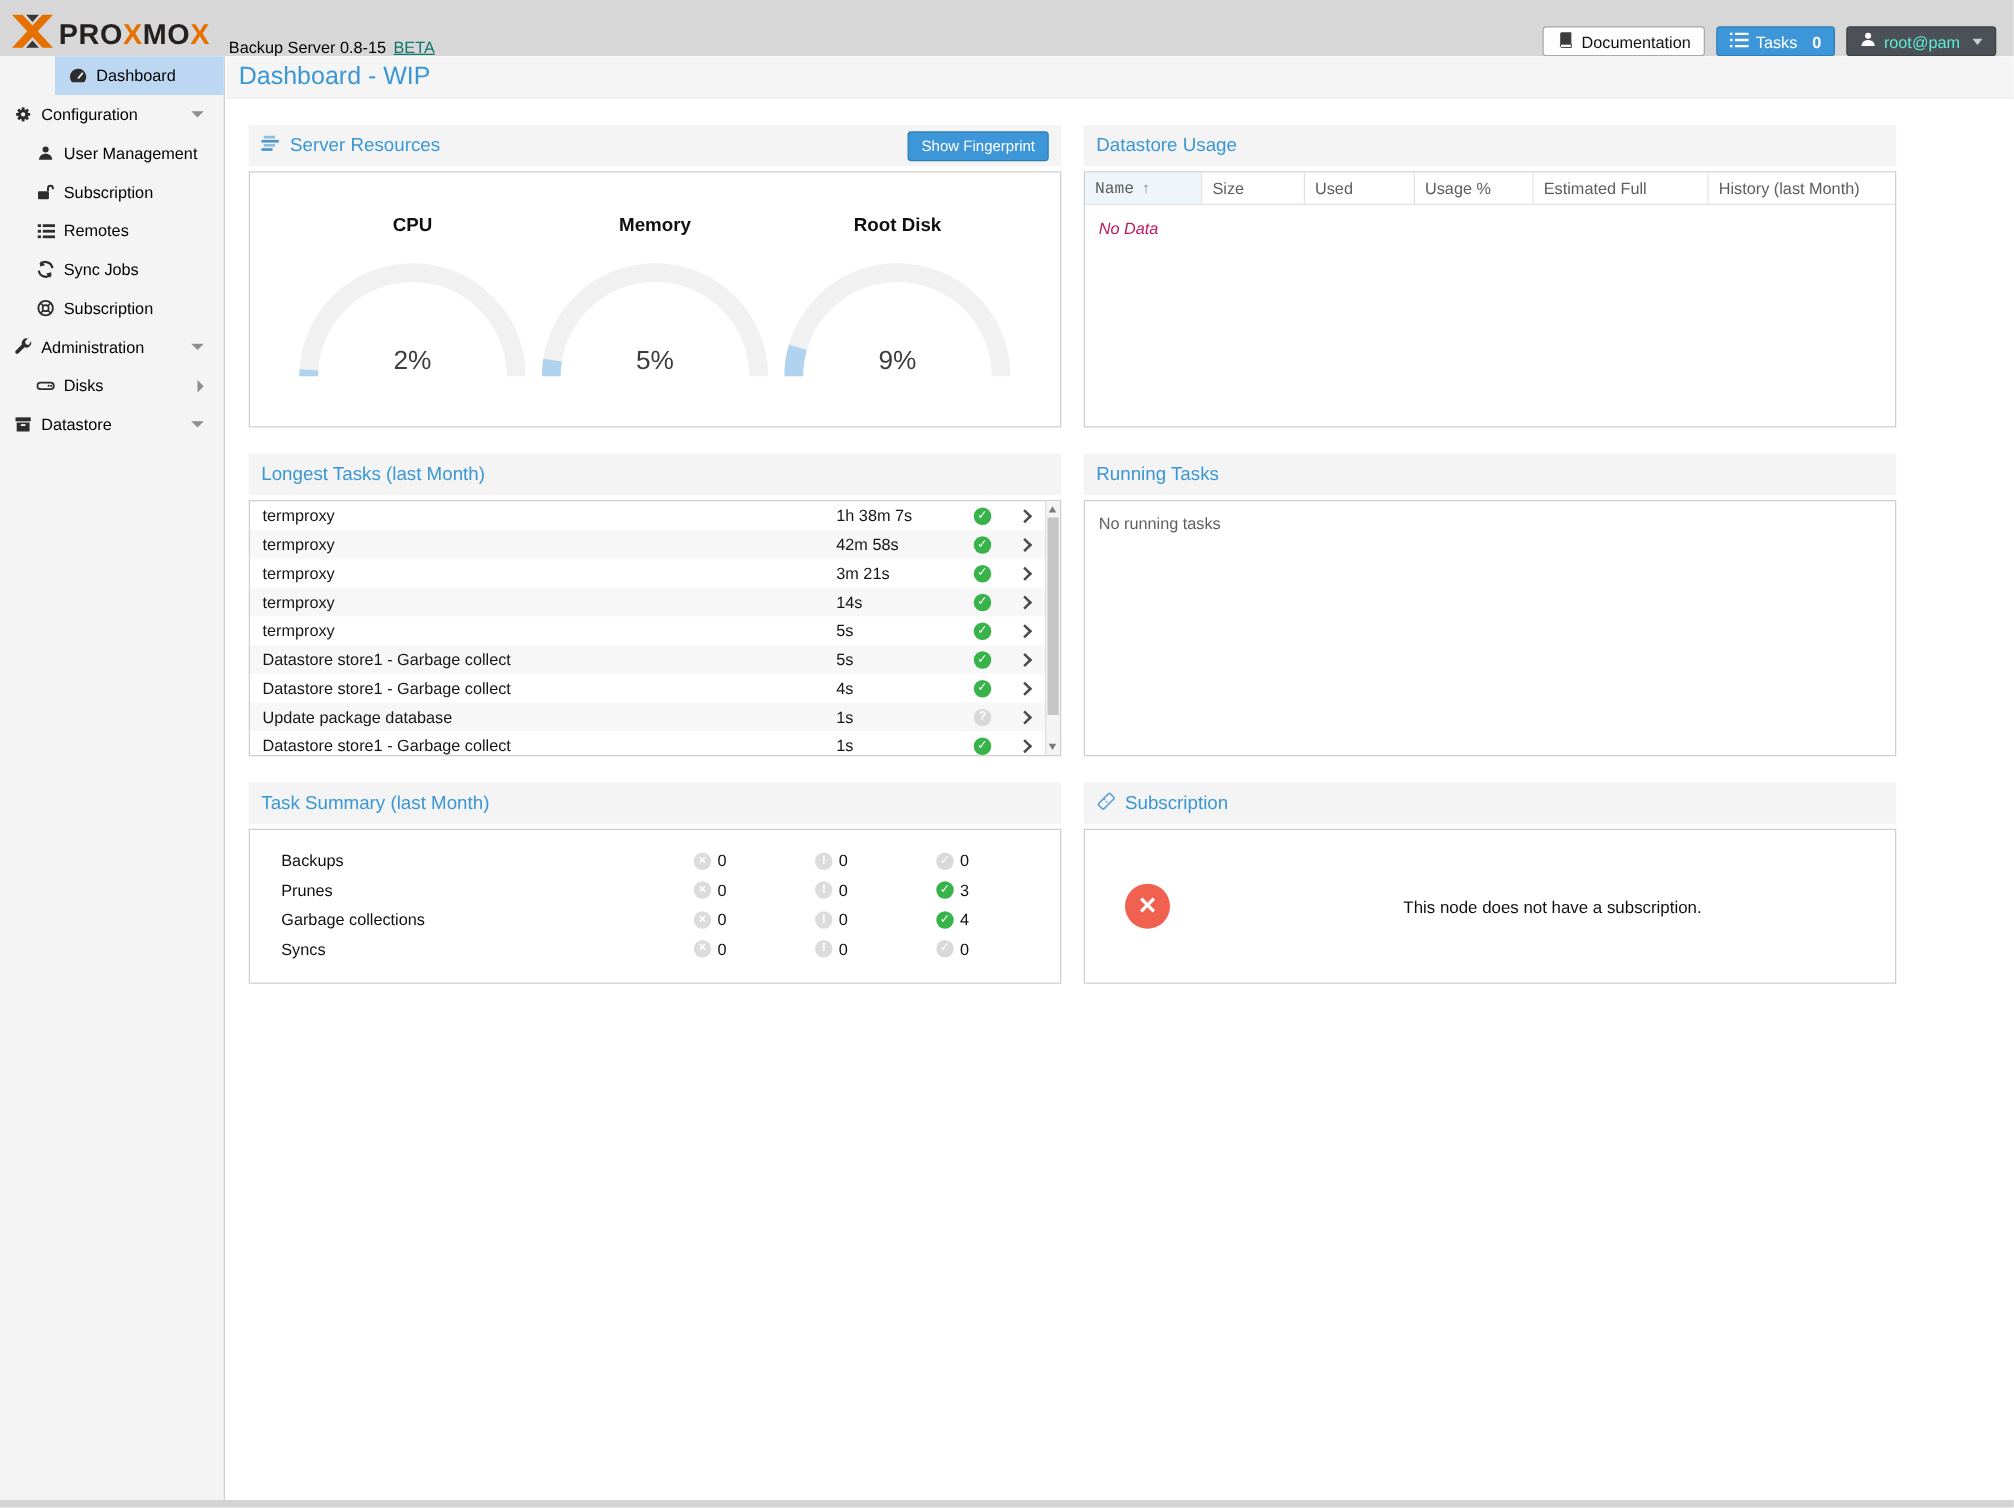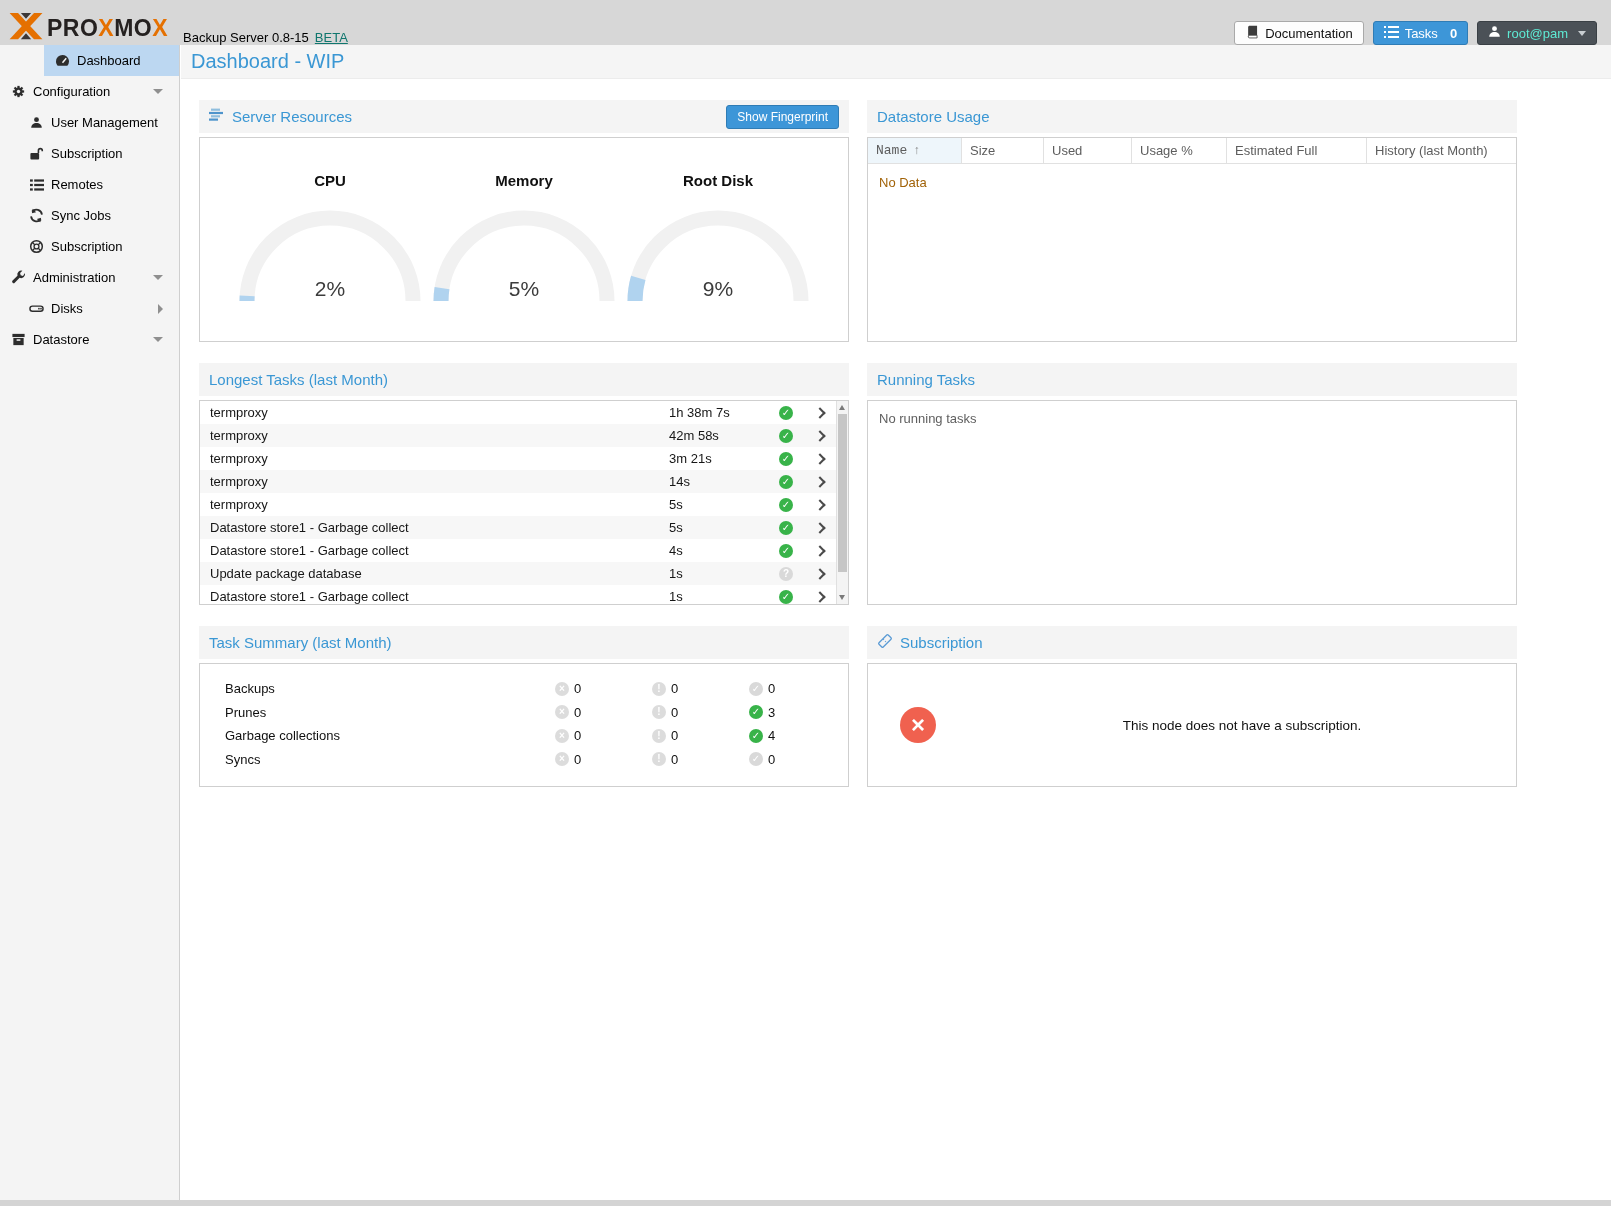--- a/index.html
+++ b/index.html
@@ -49,21 +49,21 @@
   .gauge-wrap svg{display:block;margin:0 auto;overflow:visible;}
   .arc-bg{stroke:#f1f1f1;}
   .arc-fg{stroke:#b0d3ef;}
   .gauge-val{position:absolute;left:0;right:0;bottom:2px;font-size:21px;color:#3c3c3c;}
   
   .ds-head{display:flex;}
   .ds-th{height:26px;display:flex;align-items:center;padding:0 8px;font-size:13px;color:#5d5d5d;border-right:1px solid #e1e1e1;border-bottom:1px solid #e1e1e1;box-sizing:border-box;cursor:pointer;background:#fff;white-space:nowrap;overflow:hidden;}
   .ds-th.sorted{background:#eef6fb;font-family:Liberation Mono, monospace;}
   .ds-th .sort{margin-left:6px;color:#8a8a8a;font-size:12px;}
   .c0{width:94px;}.c1{width:82px;}.c2{width:88px;}.c3{width:95px;}.c4{width:140px;}.c5{flex:1;border-right:none;}
-  .no-data{padding:11px;font-size:13px;color:#a16207;}
+  .no-data{padding:11px;font-size:13px;color:#be185d;font-style:italic;}
   .empty-text{padding:10px 11px;font-size:13px;color:#5f5f5f;}
   
   .task-list{position:absolute;left:0;right:12px;top:0;}
   .task-row{height:23px;display:flex;align-items:center;font-size:13px;color:#161616;cursor:pointer;}
   .task-row:nth-child(even){background:#f7f7f7;}
   .t-name{flex:1;padding-left:10px;white-space:nowrap;overflow:hidden;}
   .t-dur{width:99px;}
   .t-status{width:36px;display:flex;justify-content:center;}
   .t-go{width:32px;display:flex;justify-content:center;cursor:pointer;}
   .ci{width:14px;height:14px;border-radius:50%;color:#fff;font-size:10px;font-weight:bold;display:inline-flex;align-items:center;justify-content:center;line-height:1;}

